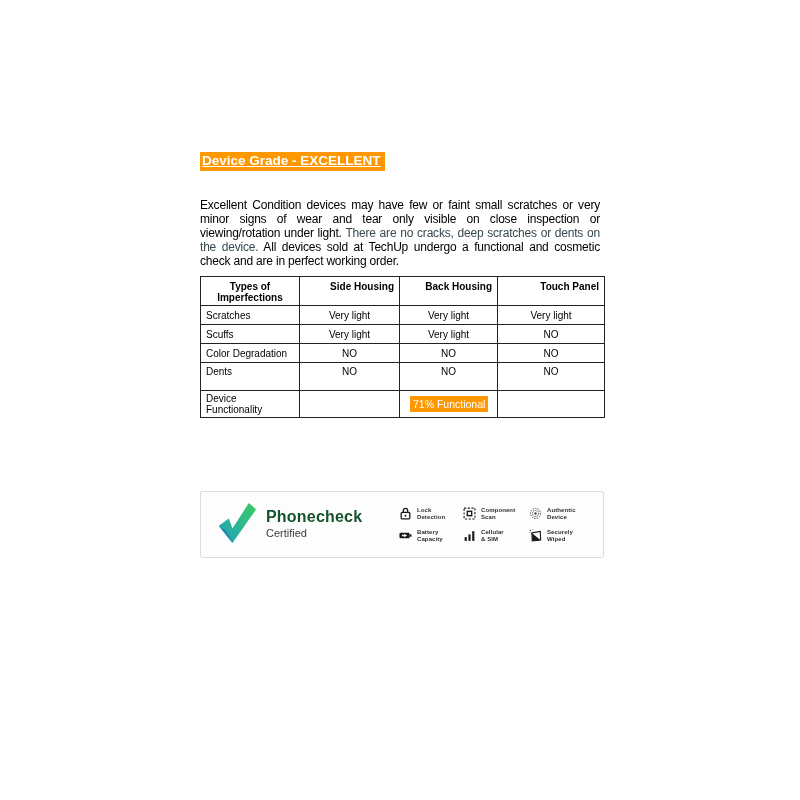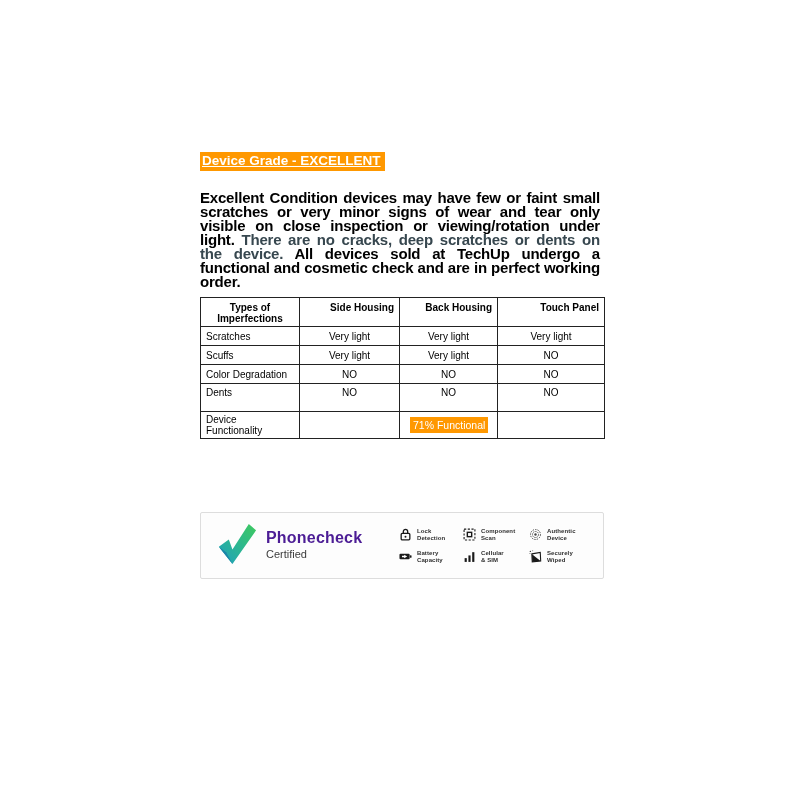--- a/index.html
+++ b/index.html
@@ -13,24 +13,24 @@
     background:#FF9800;
     color:#ffffff;
     font-size:13.5px;
     font-weight:bold;
     text-decoration:underline;
     padding:2px 4px 3px 2px;
     line-height:14px;
   }
 
   .paragraph {
-    margin-top:20px;
+    margin-top:27px;
     width:400px;
-    font-size:15px;
-    font-weight:bold;
+    font-size:12px;
+    font-weight:normal;
     line-height:14px;
     text-align:justify;
     letter-spacing:-0.2px;
     color:#000;
   }
   .paragraph .mid { color:#37474F; }
 
   table.imperfections {
     margin-top:8px;
     border-collapse:collapse;
@@ -69,21 +69,21 @@
     height:67px;
     border:1px solid #dddddd;
     border-radius:2px;
     background:#fdfdfd;
     display:flex;
     align-items:center;
   }
   .logo-group { display:flex; align-items:center; margin-left:16px; }
   .check-logo { width:40px; height:46px; }
   .brand-text { margin-left:9px; }
-  .brand-name { font-size:16px; font-weight:bold; color:#4c1d95; line-height:16px; letter-spacing:0.2px; }
+  .brand-name { font-size:16px; font-weight:bold; color:#14532d; line-height:16px; letter-spacing:0.2px; }
   .brand-sub  { font-size:11px; color:#3c3c3c; line-height:16px; }
 
   .features {
     margin-left:auto;
     margin-right:12px;
     display:grid;
     grid-template-columns:62px 64px 62px;
     column-gap:2px;
     row-gap:9px;
   }

